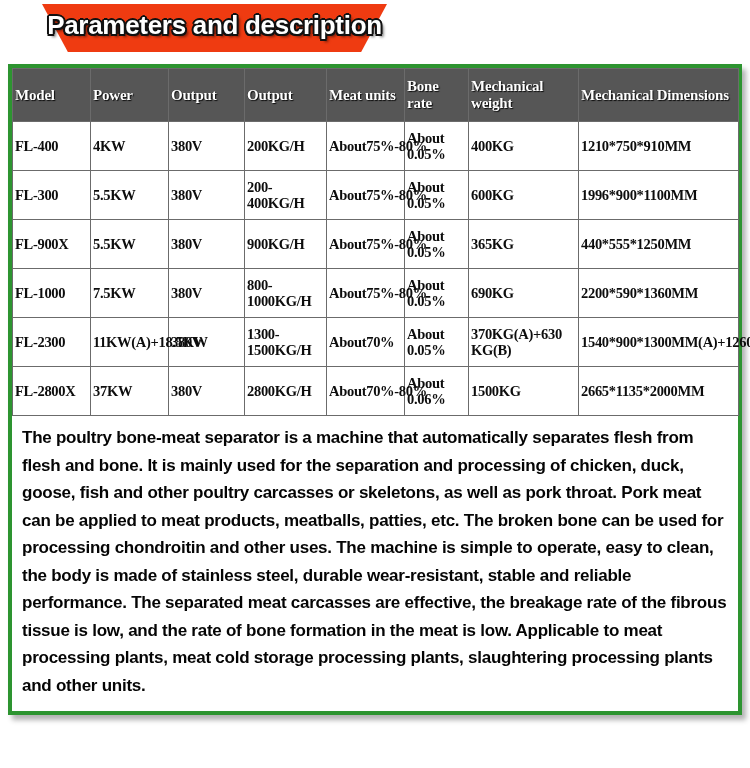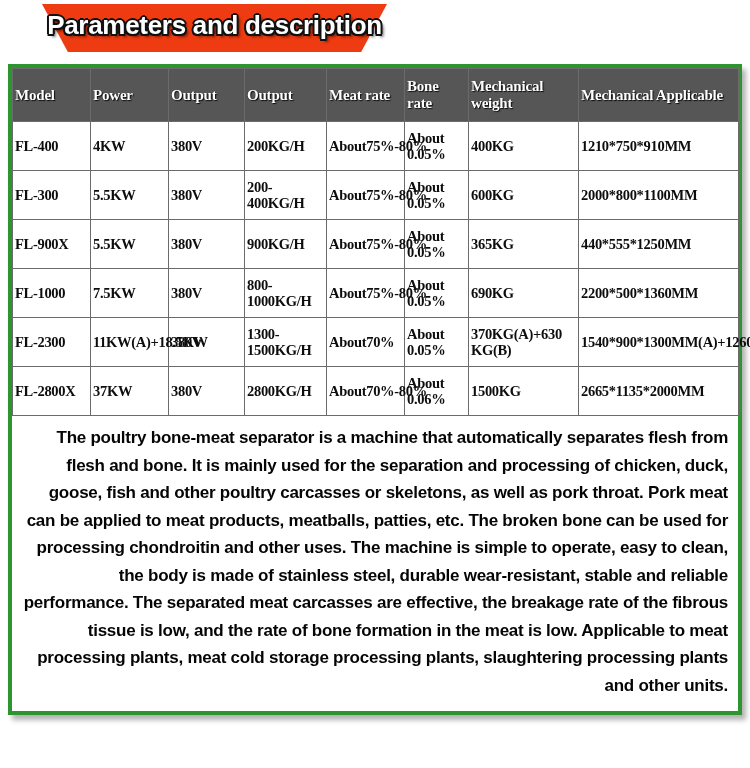--- a/index.html
+++ b/index.html
@@ -108,21 +108,21 @@
 
   
   #description {
     padding: 8px 10px 12px 10px;
     font-size: 17px;
     font-weight: bold;
     line-height: 1.62;
     color: #050505;
     font-family: "Liberation Sans", sans-serif;
     letter-spacing: -0.25px;
-    text-align: right;
+    text-align: left;
   }
 </style>
 </head>
 <body>
 
 <div id="banner-wrap">
   <div id="banner-shape"></div>
   <div id="banner-title">Parameters and description</div>
 </div>
 
@@ -138,24 +138,24 @@
         <col class="c-bone">
         <col class="c-weight">
         <col class="c-dim">
     </colgroup>
     <thead>
       <tr>
         <th>Model</th>
         <th>Power</th>
         <th>Output</th>
         <th>Output</th>
-        <th>Meat rate</th>
+        <th>Meat units</th>
         <th>Bone rate</th>
         <th>Mechanical weight</th>
-        <th>Mechanical Applicable</th>
+        <th>Mechanical Dimensions</th>
       </tr>
     </thead>
     <tbody>
       <tr>
         <td class="model">FL-400</td>
         <td>4KW</td>
         <td>380V</td>
         <td>200KG/H</td>
         <td class="narrow">About75%-80%</td>
         <td class="narrow">About 0.05%</td>
@@ -163,41 +163,41 @@
         <td class="dims">1210*750*910MM</td>
       </tr>
       <tr>
         <td class="model">FL-300</td>
         <td>5.5KW</td>
         <td>380V</td>
         <td>200-400KG/H</td>
         <td class="narrow">About75%-80%</td>
         <td class="narrow">About 0.05%</td>
         <td>600KG</td>
-        <td class="dims">2000*800*1100MM</td>
+        <td class="dims">1996*900*1100MM</td>
       </tr>
       <tr>
         <td class="model">FL-900X</td>
         <td>5.5KW</td>
         <td>380V</td>
         <td>900KG/H</td>
         <td class="narrow">About75%-80%</td>
         <td class="narrow">About 0.05%</td>
         <td>365KG</td>
         <td class="dims">440*555*1250MM</td>
       </tr>
       <tr>
         <td class="model">FL-1000</td>
         <td>7.5KW</td>
         <td>380V</td>
         <td>800-1000KG/H</td>
         <td class="narrow">About75%-80%</td>
         <td class="narrow">About 0.05%</td>
         <td>690KG</td>
-        <td class="dims">2200*500*1360MM</td>
+        <td class="dims">2200*590*1360MM</td>
       </tr>
       <tr>
         <td class="model">FL-2300</td>
         <td class="narrow">11KW(A)+18.5KW</td>
         <td>380V</td>
         <td>1300-1500KG/H</td>
         <td class="narrow">About70%</td>
         <td class="narrow">About 0.05%</td>
         <td class="narrow">370KG(A)+630 KG(B)</td>
         <td class="dims">1540*900*1300MM(A)+1260*800*1440MM(B)</td>

